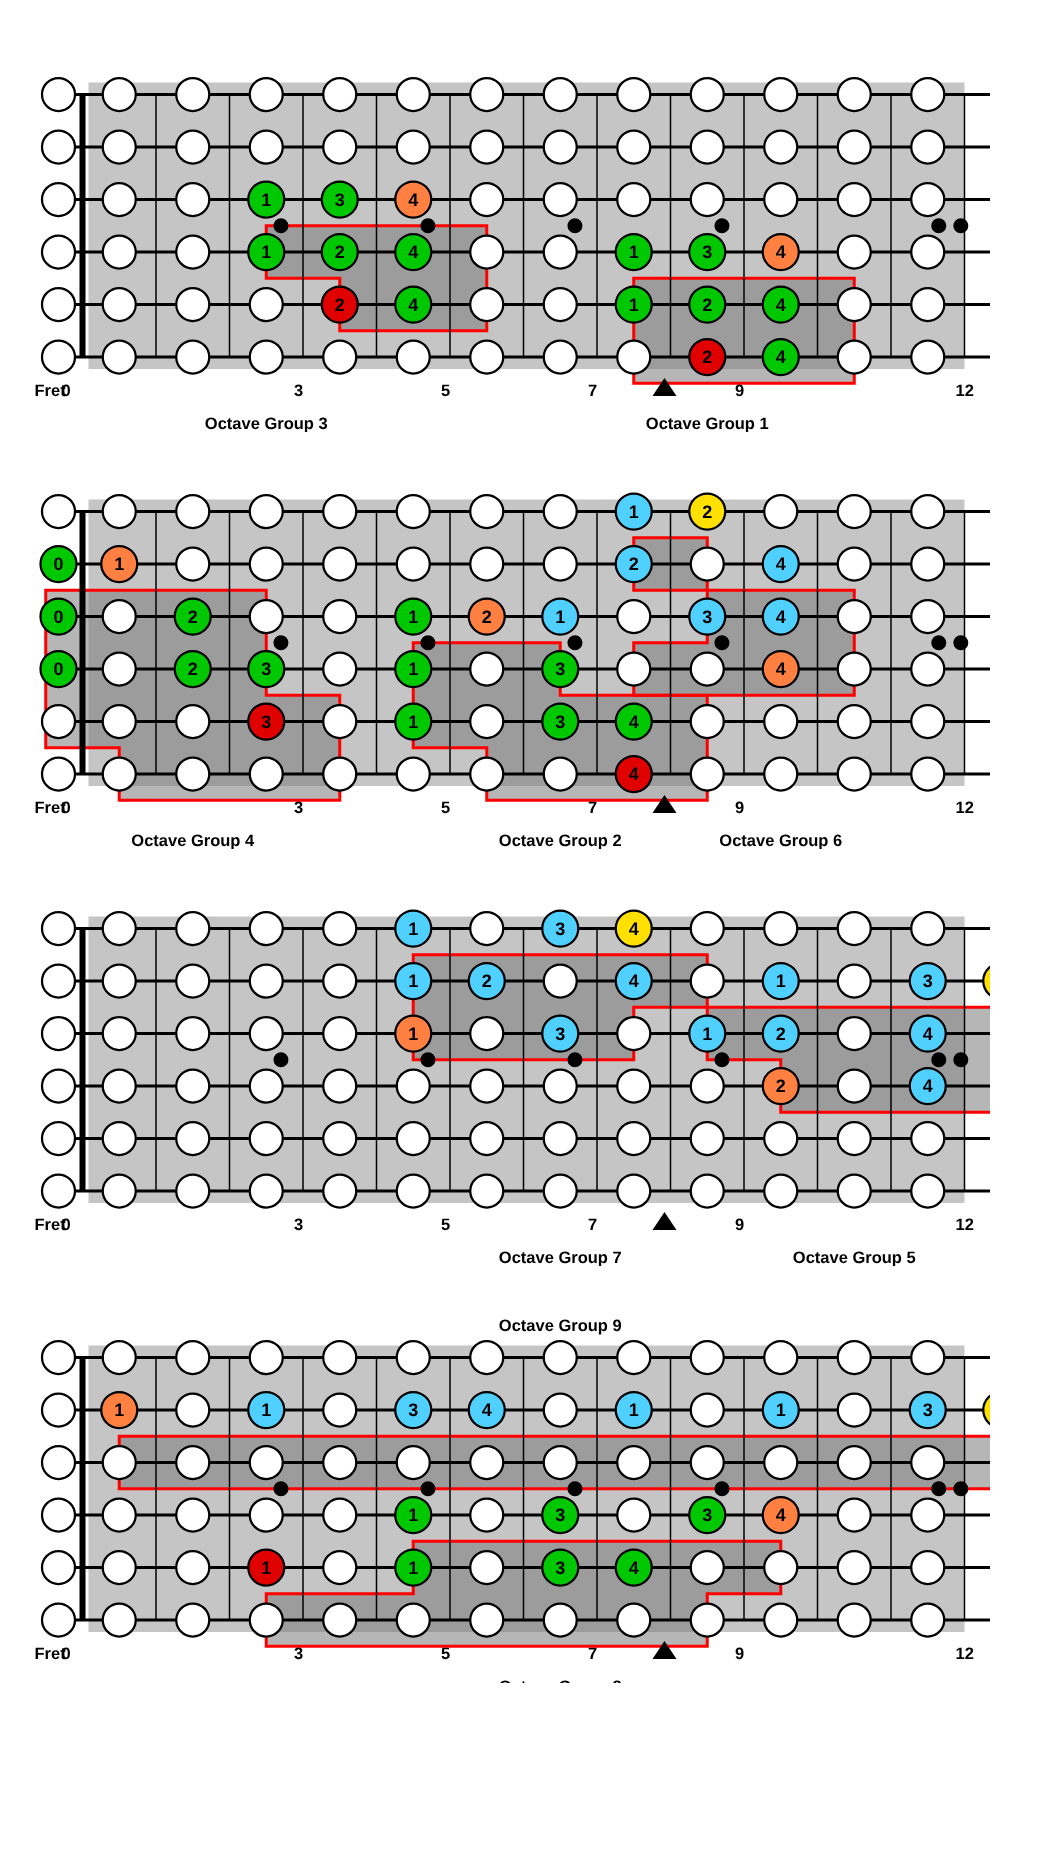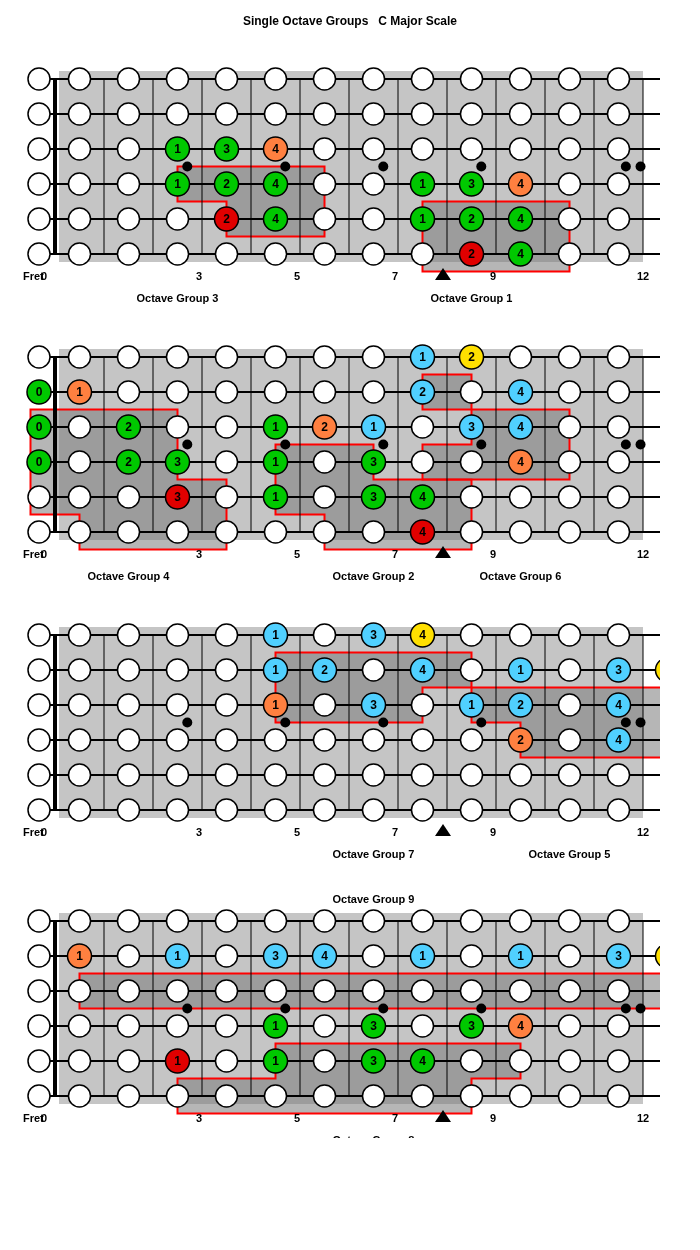--- a/index.html
+++ b/index.html
@@ -8,21 +8,20 @@
   .board-wrap{position:relative;margin:18px 0 18px}
   svg{display:block}
   .fret-label{font-size:11px;font-weight:bold}
   .desc{font-size:11px;font-weight:bold}
   .dot-txt{font-size:12px;font-weight:bold;font-family:Arial,Helvetica,sans-serif}
 </style>
 </head>
 <body>
 <div class="page">
 
-<div class="title">Single Octave Groups&nbsp;&nbsp;&nbsp;C Major Scale</div>
 <div id="boards">
       <div class="board-wrap">
         <svg width="660" height="260" viewBox="0 0 660 260">
           <rect x="59" y="27" width="584" height="191" fill="#c5c5c5" stroke="none"></rect>
           <polygon points="177.5,122.5 324.5,122.5 324.5,192.5 226.5,192.5 226.5,157.5 177.5,157.5" fill="#7a7a7a" fill-opacity="0.55" stroke="#ff0000" stroke-width="2"></polygon>
           <polygon points="422.5,157.5 569.5,157.5 569.5,227.5 422.5,227.5" fill="#7a7a7a" fill-opacity="0.55" stroke="#ff0000" stroke-width="2"></polygon>
           <line x1="37" y1="35" x2="661" y2="35" stroke="#000" stroke-width="2"></line>
           <line x1="37" y1="70" x2="661" y2="70" stroke="#000" stroke-width="2"></line>
           <line x1="37" y1="105" x2="661" y2="105" stroke="#000" stroke-width="2"></line>
           <line x1="37" y1="140" x2="661" y2="140" stroke="#000" stroke-width="2"></line>

